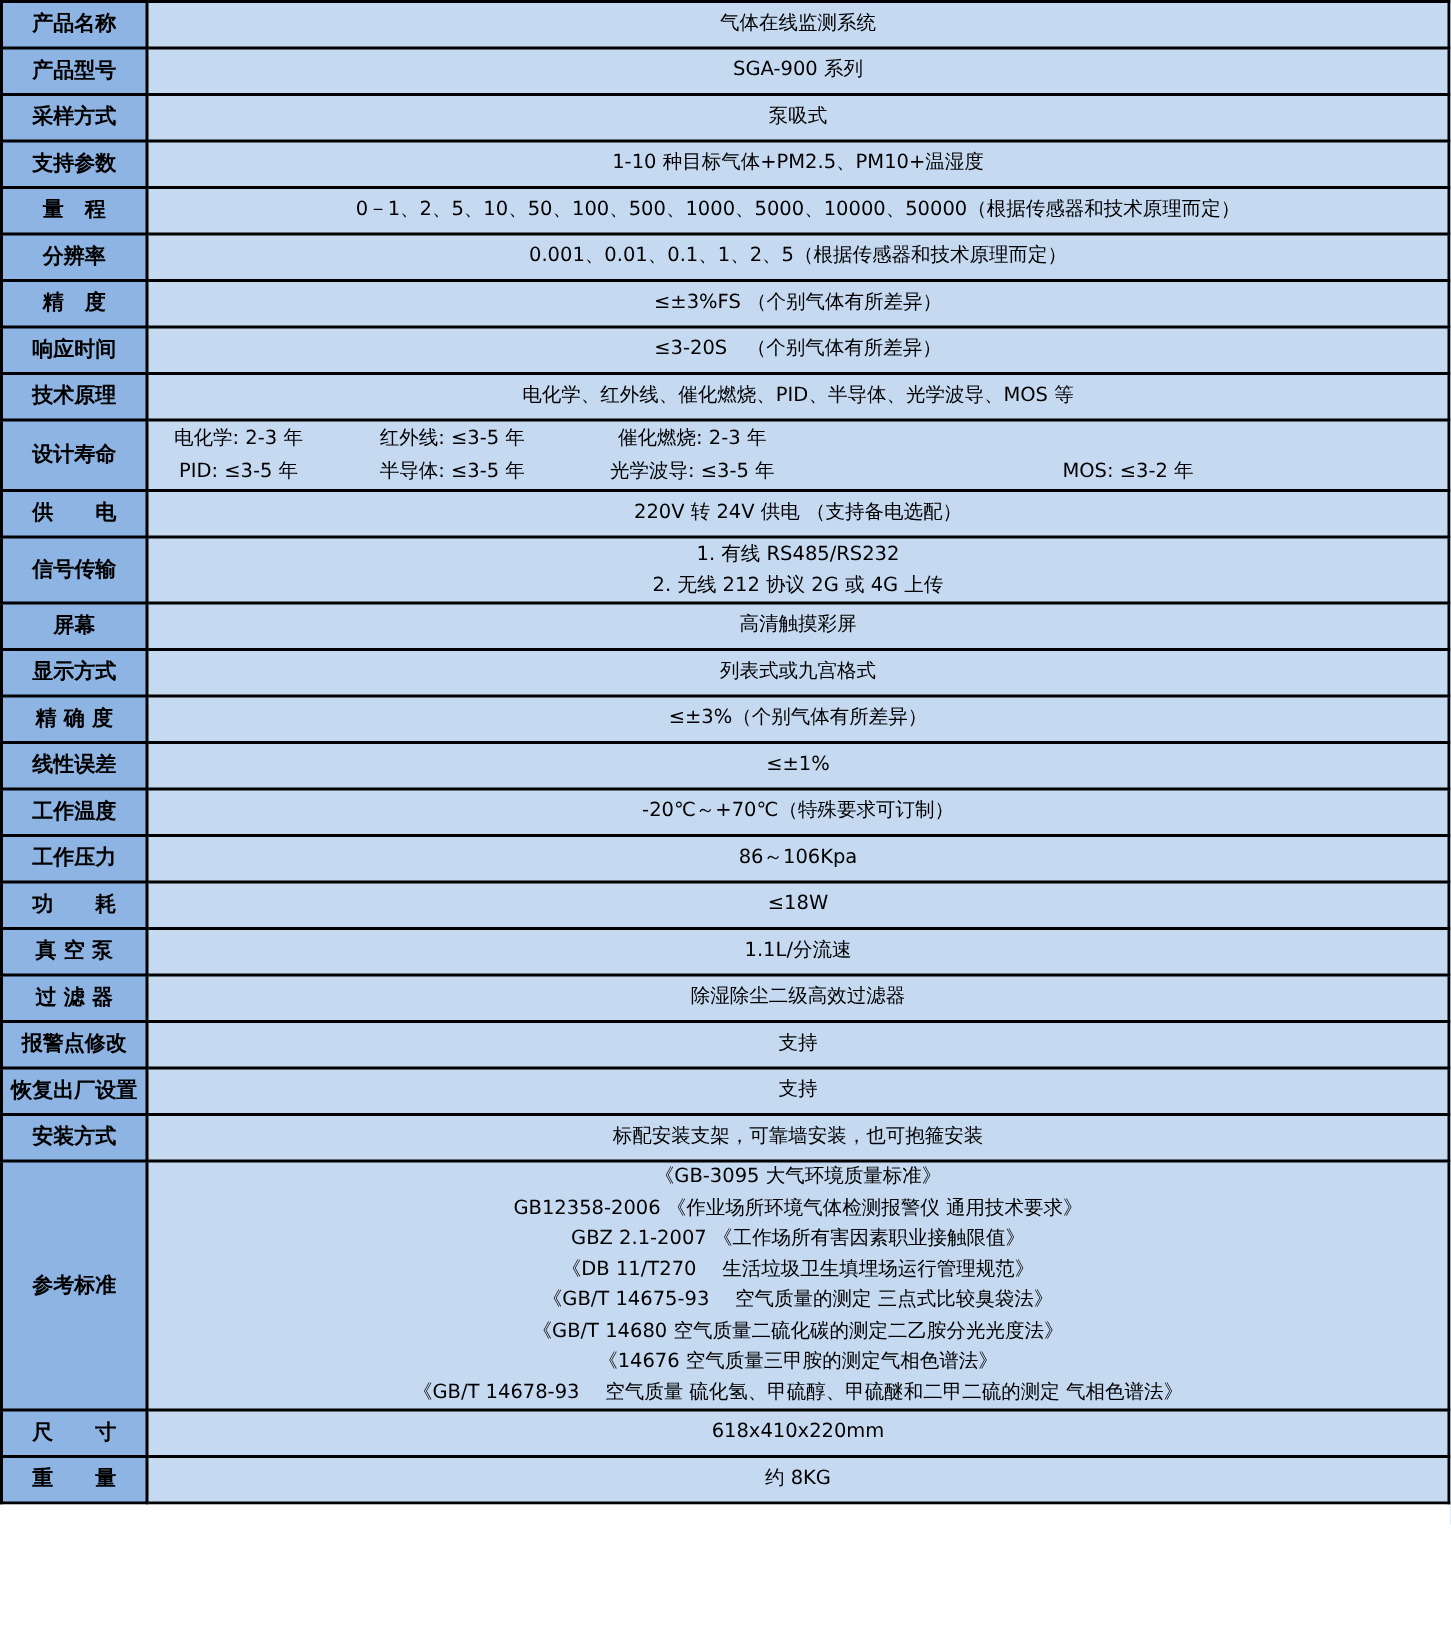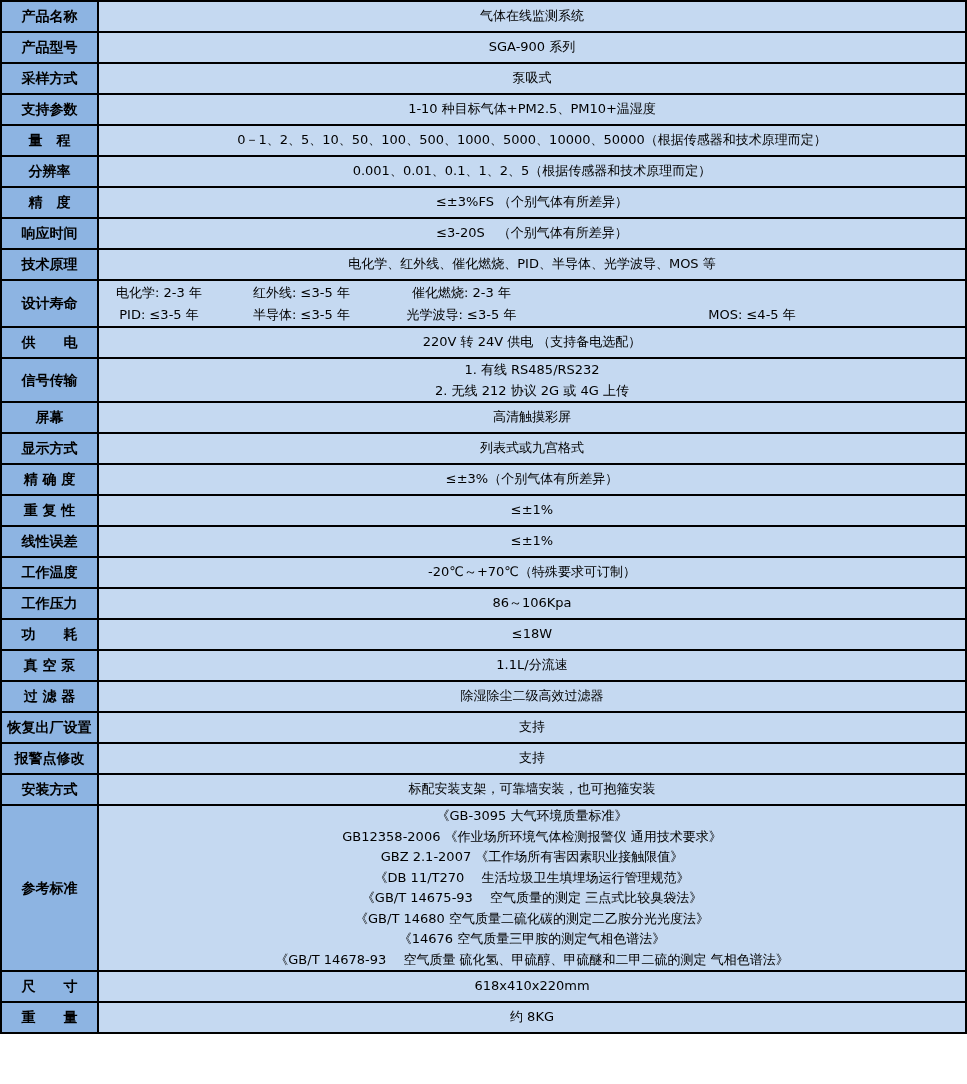--- a/index.html
+++ b/index.html
@@ -104,21 +104,21 @@
         <div class="grid-line">
           <span>电化学: 2-3 年</span>
           <span>红外线: ≤3-5 年</span>
           <span>催化燃烧: 2-3 年</span>
           <span></span>
         </div>
         <div class="grid-line">
           <span>PID: ≤3-5 年</span>
           <span>半导体: ≤3-5 年</span>
           <span>光学波导: ≤3-5 年</span>
-          <span>MOS: ≤4-5 年</span>
+          <span>MOS: ≤3-2 年</span>
         </div>
       </td>
     </tr>
     <tr class="r-std">
       <th class="label">供　　电</th>
       <td class="value">220V 转 24V 供电 （支持备电选配）</td>
     </tr>
     <tr class="r-signal">
       <th class="label">信号传输</th>
       <td class="value stack">
@@ -132,24 +132,20 @@
     </tr>
     <tr class="r-std">
       <th class="label">显示方式</th>
       <td class="value">列表式或九宫格式</td>
     </tr>
     <tr class="r-std">
       <th class="label">精 确 度</th>
       <td class="value">≤±3%（个别气体有所差异）</td>
     </tr>
     <tr class="r-std">
-      <th class="label">重 复 性</th>
-      <td class="value">≤±1%</td>
-    </tr>
-    <tr class="r-std">
       <th class="label">线性误差</th>
       <td class="value">≤±1%</td>
     </tr>
     <tr class="r-std">
       <th class="label">工作温度</th>
       <td class="value">-20℃～+70℃（特殊要求可订制）</td>
     </tr>
     <tr class="r-std">
       <th class="label">工作压力</th>
       <td class="value">86～106Kpa</td>
@@ -160,25 +156,25 @@
     </tr>
     <tr class="r-std">
       <th class="label">真 空 泵</th>
       <td class="value">1.1L/分流速</td>
     </tr>
     <tr class="r-std">
       <th class="label">过 滤 器</th>
       <td class="value">除湿除尘二级高效过滤器</td>
     </tr>
     <tr class="r-std">
+      <th class="label">报警点修改</th>
+      <td class="value">支持</td>
+    </tr>
+    <tr class="r-std">
       <th class="label">恢复出厂设置</th>
-      <td class="value">支持</td>
-    </tr>
-    <tr class="r-std">
-      <th class="label">报警点修改</th>
       <td class="value">支持</td>
     </tr>
     <tr class="r-std">
       <th class="label">安装方式</th>
       <td class="value">标配安装支架，可靠墙安装，也可抱箍安装</td>
     </tr>
     <tr class="r-ref">
       <th class="label">参考标准</th>
       <td class="value ref-lines">
         <div class="line">《GB-3095 大气环境质量标准》</div>

